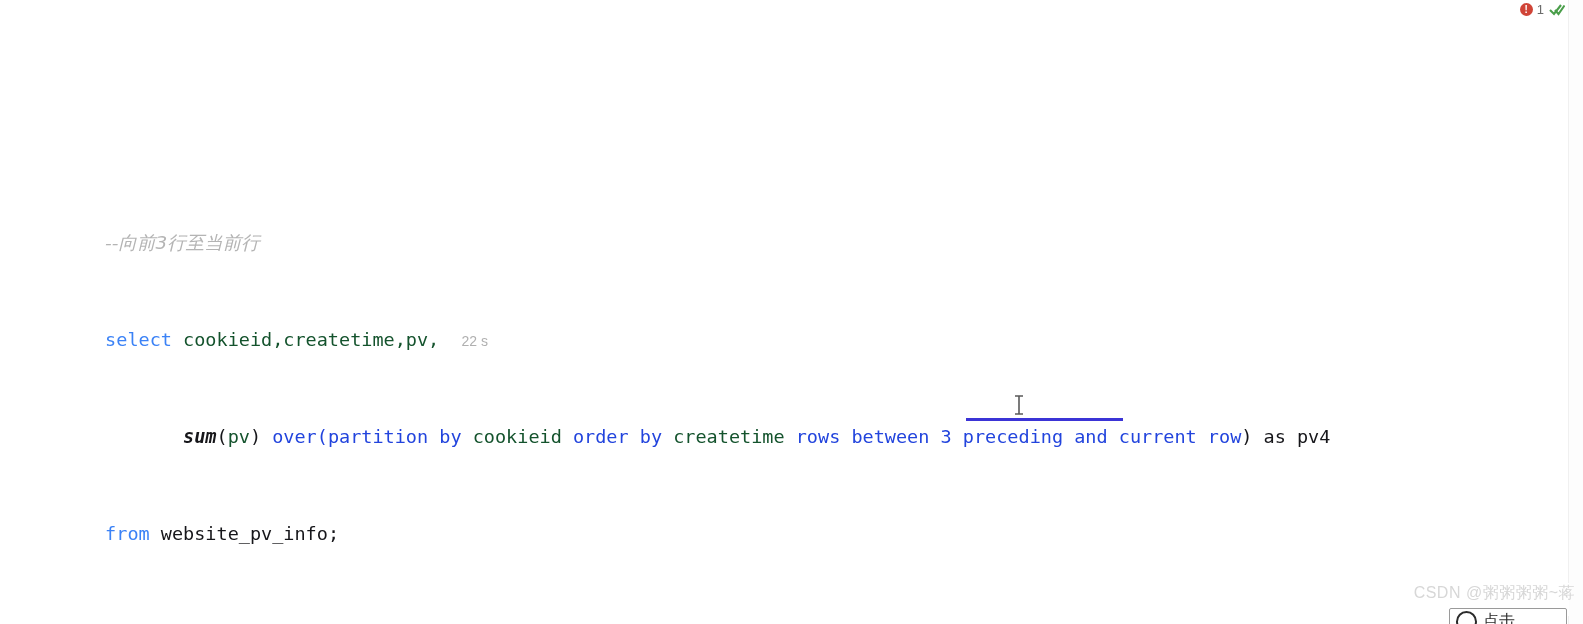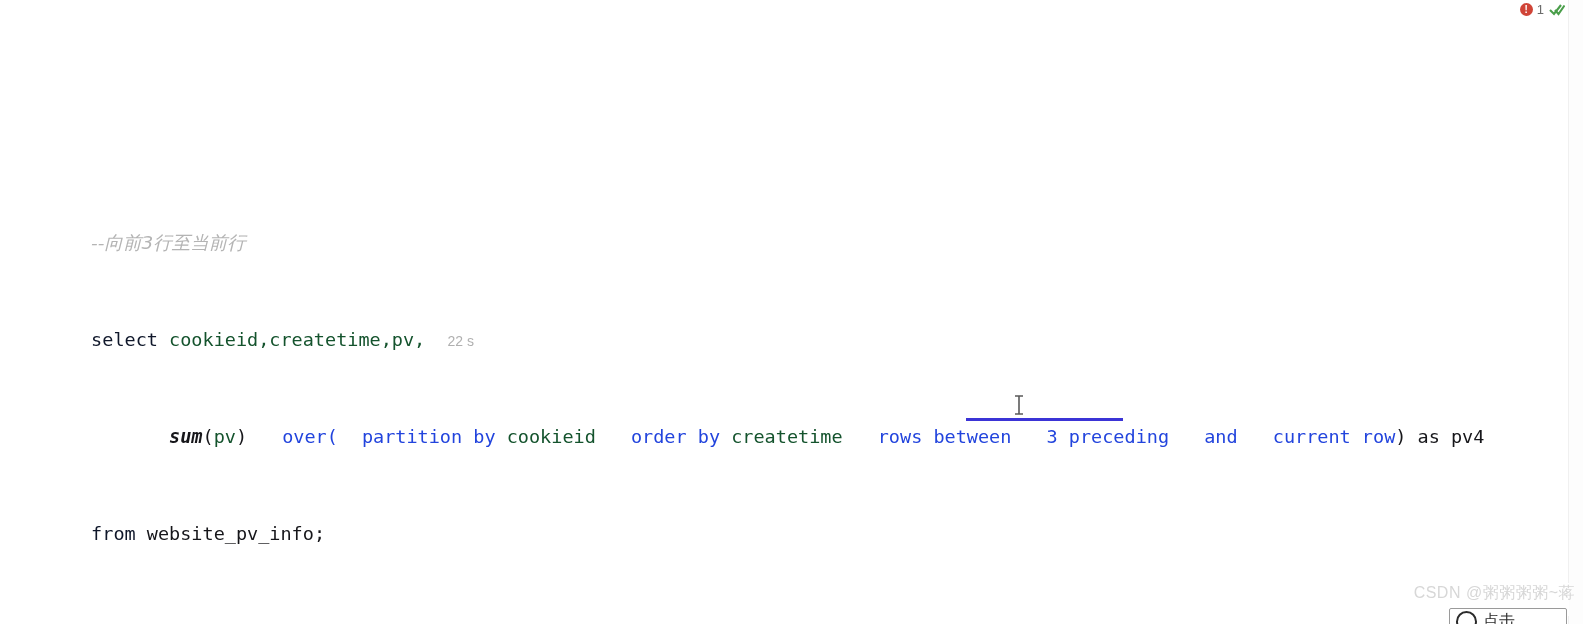--- a/index.html
+++ b/index.html
@@ -72,28 +72,28 @@
     line-height: 32.4px;
     white-space: pre;
     letter-spacing: 0px;
   }
 
   .block { position: relative; }
 
   .line {
     position: relative;
     height: 32.4px;
-    padding-left: 2px;
+    padding-left: 16px;
     box-sizing: border-box;
   }
   .line.spacer { height: 32.4px; background: #ffffff; }
 
   
-  .kw   { color: #0f172a; }
-  .kw2  { color: #2244dd; margin-left: 24px; }
+  .kw   { color: #3b82f6; }
+  .kw2  { color: #2244dd; }
   .ident{ color: #14532d; }
   .plain{ color: #16161a; }
   .fn   { color: #16161a; font-style: italic; font-weight: bold; }
   .cmt  { color: #b4b4b4; font-style: italic; font-family: "DejaVu Sans", sans-serif; }
   .timing { color: #b0b0b0; font-size: 14px; font-family: "Liberation Sans", sans-serif; }
 
   
   .uline {
     position: absolute;
     height: 0;

